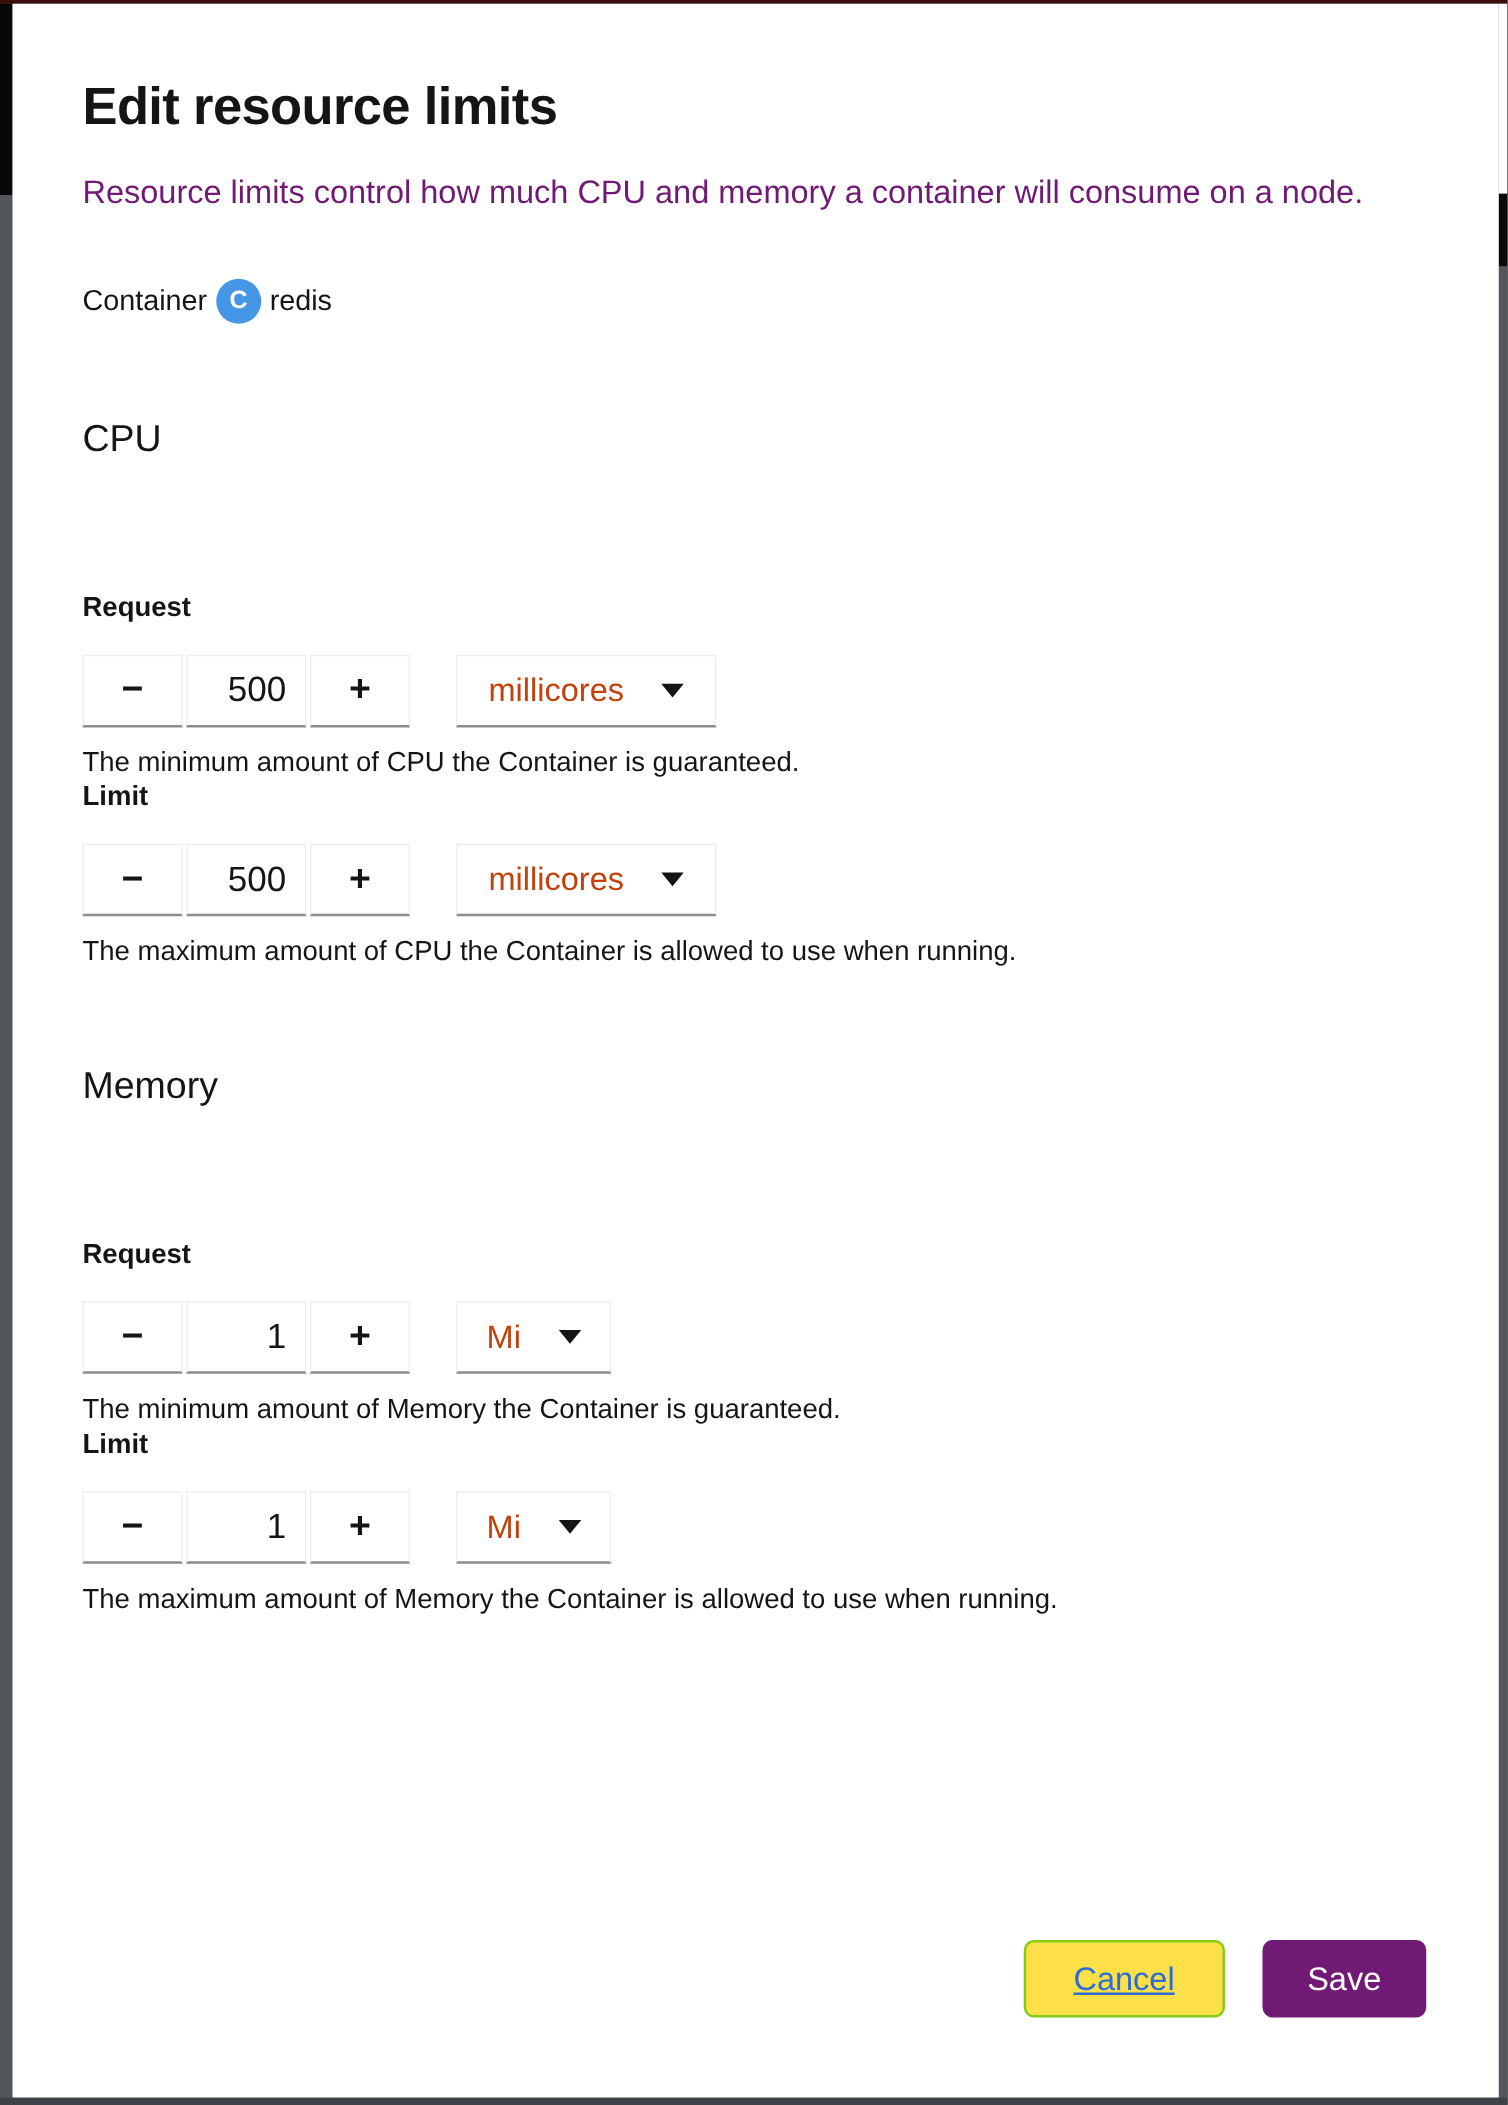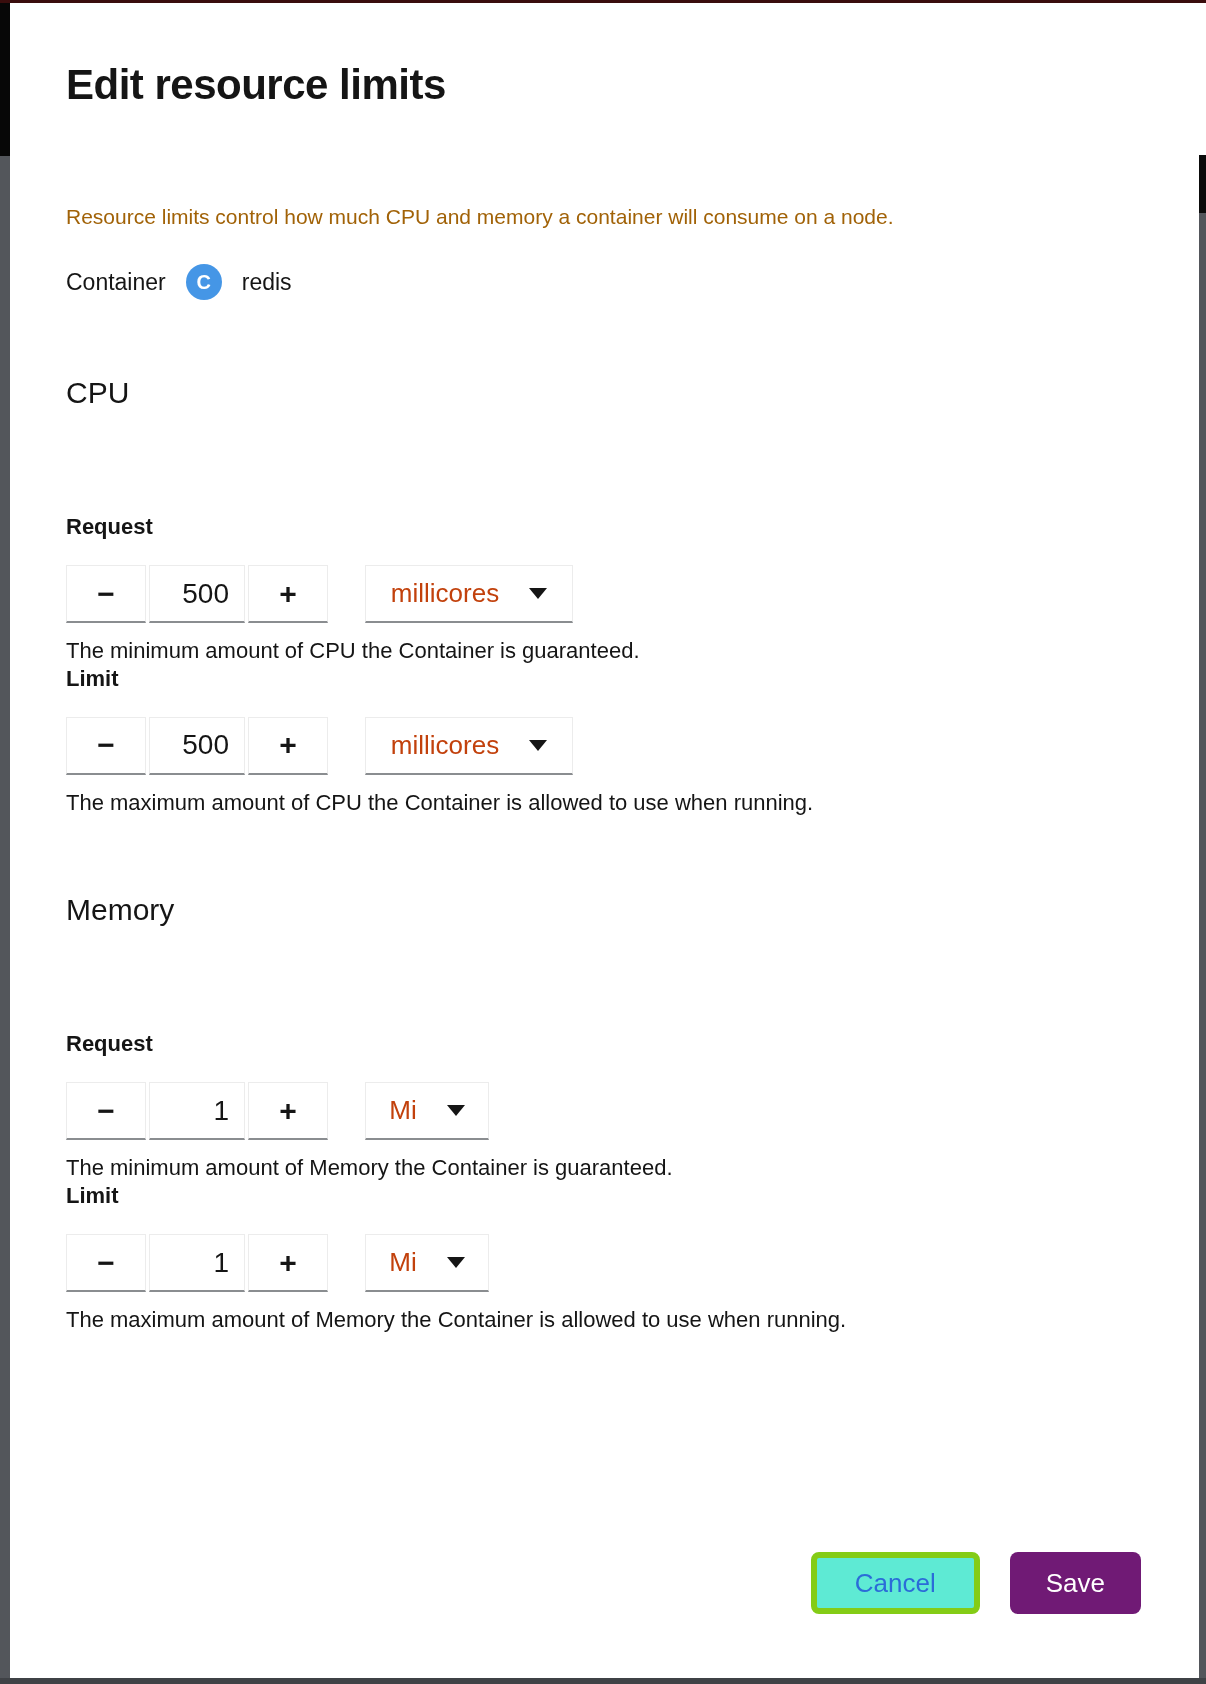--- a/index.html
+++ b/index.html
@@ -27,30 +27,30 @@
     overflow: hidden;
   }
 
   .modal-title {
     font-size: 42px;
     font-weight: 700;
     letter-spacing: -0.5px;
     color: #151515;
   }
   .modal-desc {
-    margin-top: 94px;
-    font-size: 21px;
+    margin-top: 28px;
+    font-size: 26px;
     line-height: 1.3;
-    color: #a16207;
+    color: #701a75;
   }
   .container-row {
-    margin-top: 34px;
+    margin-top: 52px;
     display: flex;
     align-items: center;
-    gap: 20px;
+    gap: 7px;
     font-size: 23px;
   }
   .badge {
     width: 36px; height: 36px;
     border-radius: 50%;
     background: #4596e6;
     color: #ffffff;
     font-weight: 700;
     font-size: 20px;
     display: flex;
@@ -145,23 +145,24 @@
   }
   .btn {
     height: 62px;
     border-radius: 8px;
     font-family: inherit;
     font-size: 26px;
     padding: 0 38px;
     cursor: pointer;
   }
   .btn-cancel {
-    background: #5eead4;
+    background: #fde047;
     color: #2b6cd8;
-    border: 6px solid #84cc16;
+    border: 2px solid #84cc16;
+    text-decoration: underline;
   }
   .btn-save {
     background: #701a75;
     color: #ffffff;
     border: none;
     padding: 0 36px;
   }
 </style>
 </head>
 <body>

